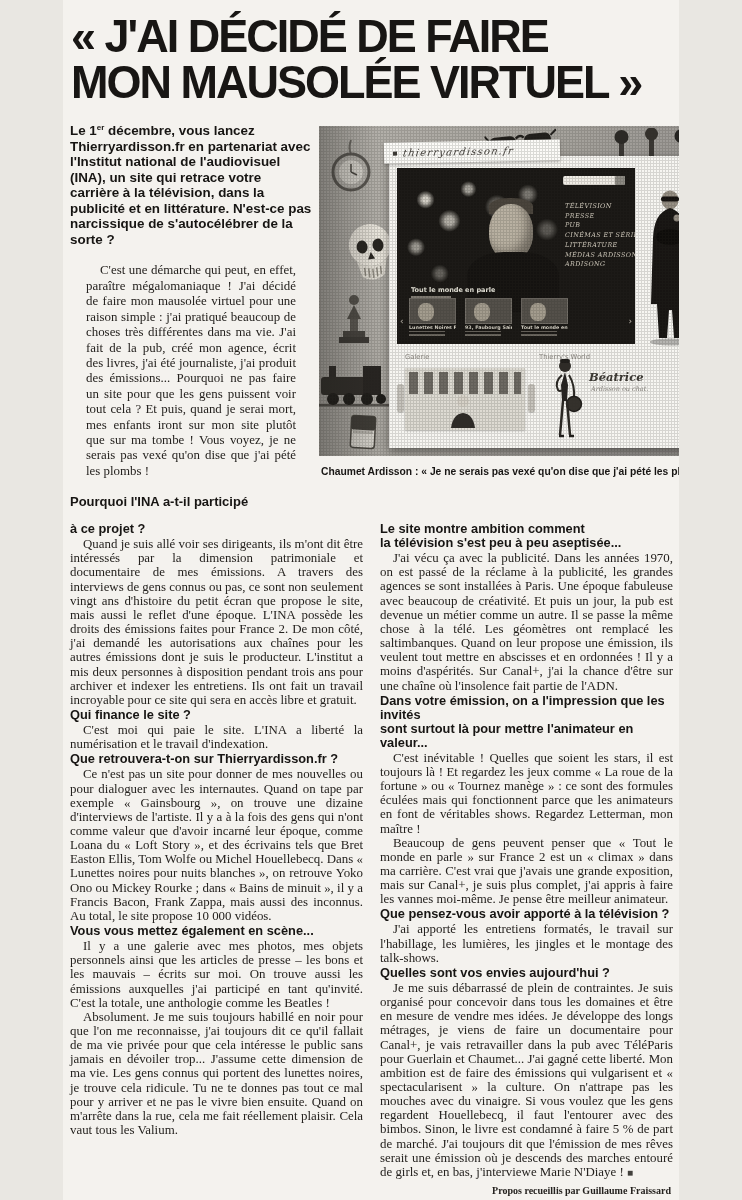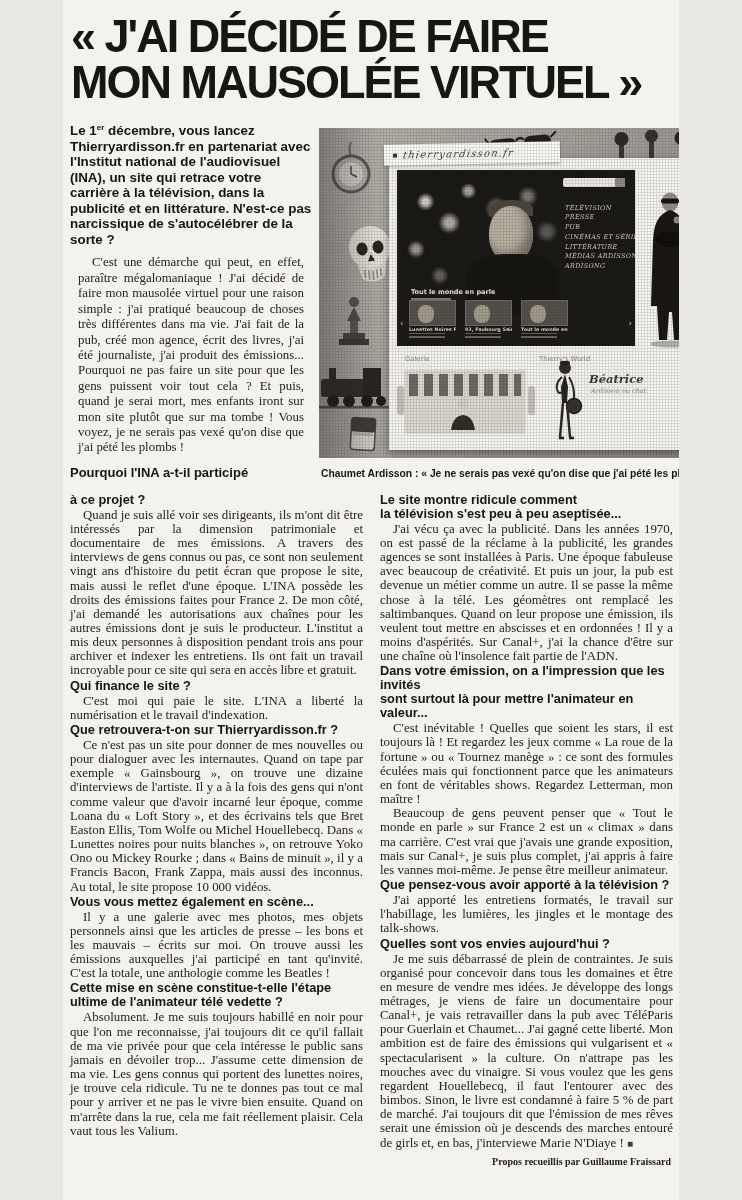--- a/index.html
+++ b/index.html
@@ -6,26 +6,26 @@
   .page{position:relative;width:616px;height:1200px;margin:0 auto;background:#f4f2ee;
         box-sizing:border-box;padding:10px 6px 0 7px;overflow:hidden;
         font-family:"Liberation Serif",serif;color:#25221f;}
   
   .headline{font-family:"Liberation Sans",sans-serif;font-weight:700;color:#181614;
             font-size:45px;line-height:46px;letter-spacing:-2px;margin:2px 0 16px 1px;}
   .headline span{display:block;transform:scaleY(1.04);transform-origin:left top;}
   .subtitle{font-family:"Liberation Sans",sans-serif;font-weight:700;color:#1c1a18;
             font-size:14px;letter-spacing:.2px;margin:0 0 7px 1px;}
   
-  .row1{display:flex;align-items:flex-end;}
+  .row1{display:flex;}
   .col-narrow{flex:0 0 249px;width:249px;padding-right:7px;box-sizing:border-box;}
   .lead{font-family:"Liberation Sans",sans-serif;font-weight:700;font-size:13.4px;
         line-height:15.5px;color:#171513;margin:0 0 3px 0;}
   .lead sup{font-size:8px;}
-  .narrow-body{font-size:12.9px;line-height:15.4px;text-align:justify;margin:8px;text-indent:14px;}
+  .narrow-body{font-size:12.9px;line-height:15.4px;text-align:justify;margin:16px;text-indent:14px;}
   .q{font-family:"Liberation Sans",sans-serif;font-weight:700;font-size:12.8px;
      line-height:14px;color:#171513;margin:1px 0;}
   .q span{display:block;}
   .narrow-q{font-size:13px;margin-top:10px;}
   
   .photo-block{margin:6px 0 0 0;width:486px;}
   .photo{position:relative;width:486px;height:330px;overflow:hidden;
          background:linear-gradient(115deg,#b7b4ae 0%,#a5a29c 40%,#969390 70%,#8b8884 100%);}
   .halftone{position:absolute;inset:0;pointer-events:none;
             background-image:radial-gradient(rgba(45,42,38,.16) 1px,transparent 1.4px);
@@ -334,29 +334,25 @@
   <div class="row2">
     <div class="col">
       <p class="q">à ce projet ?</p>
       <p class="body">Quand je suis allé voir ses dirigeants, ils m'ont dit être intéressés par la dimension patrimoniale et documentaire de mes émissions. A travers des interviews de gens connus ou pas, ce sont non seulement vingt ans d'histoire du petit écran que propose le site, mais aussi le reflet d'une époque. L'INA possède les droits des émissions faites pour France 2. De mon côté, j'ai demandé les autorisations aux chaînes pour les autres émissions dont je suis le producteur. L'institut a mis deux personnes à disposition pendant trois ans pour archiver et indexer les entretiens. Ils ont fait un travail incroyable pour ce site qui sera en accès libre et gratuit.</p>
       <p class="q">Qui finance le site ?</p>
       <p class="body">C'est moi qui paie le site. L'INA a liberté la numérisation et le travail d'indexation.</p>
       <p class="q">Que retrouvera-t-on sur Thierryardisson.fr ?</p>
       <p class="body">Ce n'est pas un site pour donner de mes nouvelles ou pour dialoguer avec les internautes. Quand on tape par exemple « Gainsbourg », on trouve une dizaine d'interviews de l'artiste. Il y a à la fois des gens qui n'ont comme valeur que d'avoir incarné leur époque, comme Loana du « Loft Story », et des écrivains tels que Bret Easton Ellis, Tom Wolfe ou Michel Houellebecq. Dans « Lunettes noires pour nuits blanches », on retrouve Yoko Ono ou Mickey Rourke ; dans « Bains de minuit », il y a Francis Bacon, Frank Zappa, mais aussi des inconnus. Au total, le site propose 10 000 vidéos.</p>
       <p class="q">Vous vous mettez également en scène...</p>
       <p class="body">Il y a une galerie avec mes photos, mes objets personnels ainsi que les articles de presse – les bons et les mauvais – écrits sur moi. On trouve aussi les émissions auxquelles j'ai participé en tant qu'invité. C'est la totale, une anthologie comme les Beatles !</p>
-      <p class="q">
-          <span>Cette mise en scène constitue-t-elle l'étape</span>
-          <span>ultime de l'animateur télé vedette ?</span>
-        </p>
       <p class="body">Absolument. Je me suis toujours habillé en noir pour que l'on me reconnaisse, j'ai toujours dit ce qu'il fallait de ma vie privée pour que cela intéresse le public sans jamais en dévoiler trop... J'assume cette dimension de ma vie. Les gens connus qui portent des lunettes noires, je trouve cela ridicule. Tu ne te donnes pas tout ce mal pour y arriver et ne pas le vivre bien ensuite. Quand on m'arrête dans la rue, cela me fait réellement plaisir. Cela vaut tous les Valium.</p>
     </div>
     <div class="col">
       <p class="q">
-          <span>Le site montre ridicule comment</span>
+          <span>Le site montre ambition comment</span>
           <span>la télévision s'est peu à peu aseptisée...</span>
         </p>
       <p class="body">J'ai vécu ça avec la publicité. Dans les années 1970, on est passé de la réclame à la publicité, les grandes agences se sont installées à Paris. Une époque fabuleuse avec beaucoup de créativité. Et puis un jour, la pub est devenue un métier comme un autre. Il se passe la même chose à la télé. Les géomètres ont remplacé les saltimbanques. Quand on leur propose une émission, ils veulent tout mettre en abscisses et en ordonnées ! Il y a moins d'aspérités. Sur Canal+, j'ai la chance d'être sur une chaîne où l'insolence fait partie de l'ADN.</p>
       <p class="q">
           <span>Dans votre émission, on a l'impression que les invités</span>
           <span>sont surtout là pour mettre l'animateur en valeur...</span>
         </p>
       <p class="body">C'est inévitable ! Quelles que soient les stars, il est toujours là ! Et regardez les jeux comme « La roue de la fortune » ou « Tournez manège » : ce sont des formules éculées mais qui fonctionnent parce que les animateurs en font de véritables shows. Regardez Letterman, mon maître !</p>
       <p class="body">Beaucoup de gens peuvent penser que « Tout le monde en parle » sur France 2 est un « climax » dans ma carrière. C'est vrai que j'avais une grande exposition, mais sur Canal+, je suis plus complet, j'ai appris à faire les vannes moi-même. Je pense être meilleur animateur.</p>
       <p class="q">Que pensez-vous avoir apporté à la télévision ?</p>

